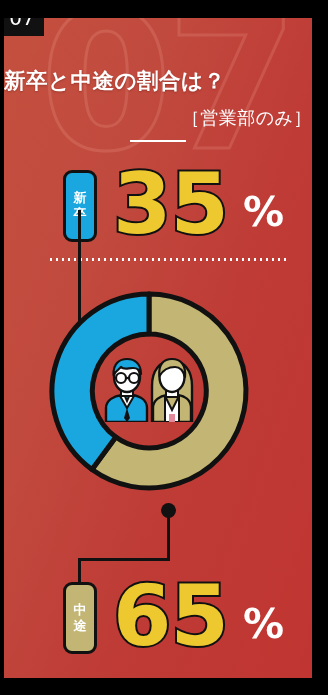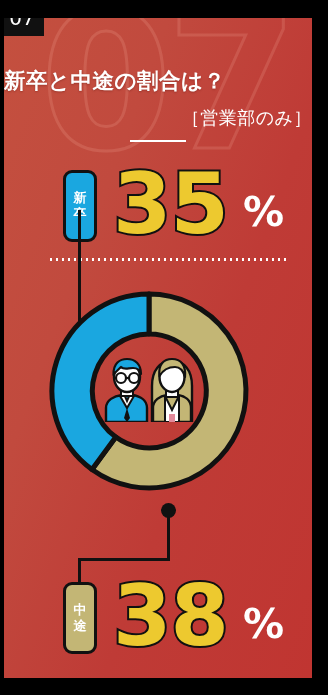--- a/index.html
+++ b/index.html
@@ -196,21 +196,21 @@
       </div>
       <div class="bignum">35</div>
       <div class="pct">%</div>
     </div>
 
     <div class="value-row row-bottom">
       <div class="vlabel khaki">
         <span>中</span>
         <span>途</span>
       </div>
-      <div class="bignum">38</div>
+      <div class="bignum">65</div>
       <div class="pct">%</div>
     </div>
 
     <div class="conn conn-top-line"></div>
     <div class="conn-top-dot"></div>
 
     <div class="conn-bot-dot"></div>
     <div class="conn conn-bot-v1"></div>
     <div class="conn conn-bot-h"></div>
     <div class="conn conn-bot-v2"></div>

